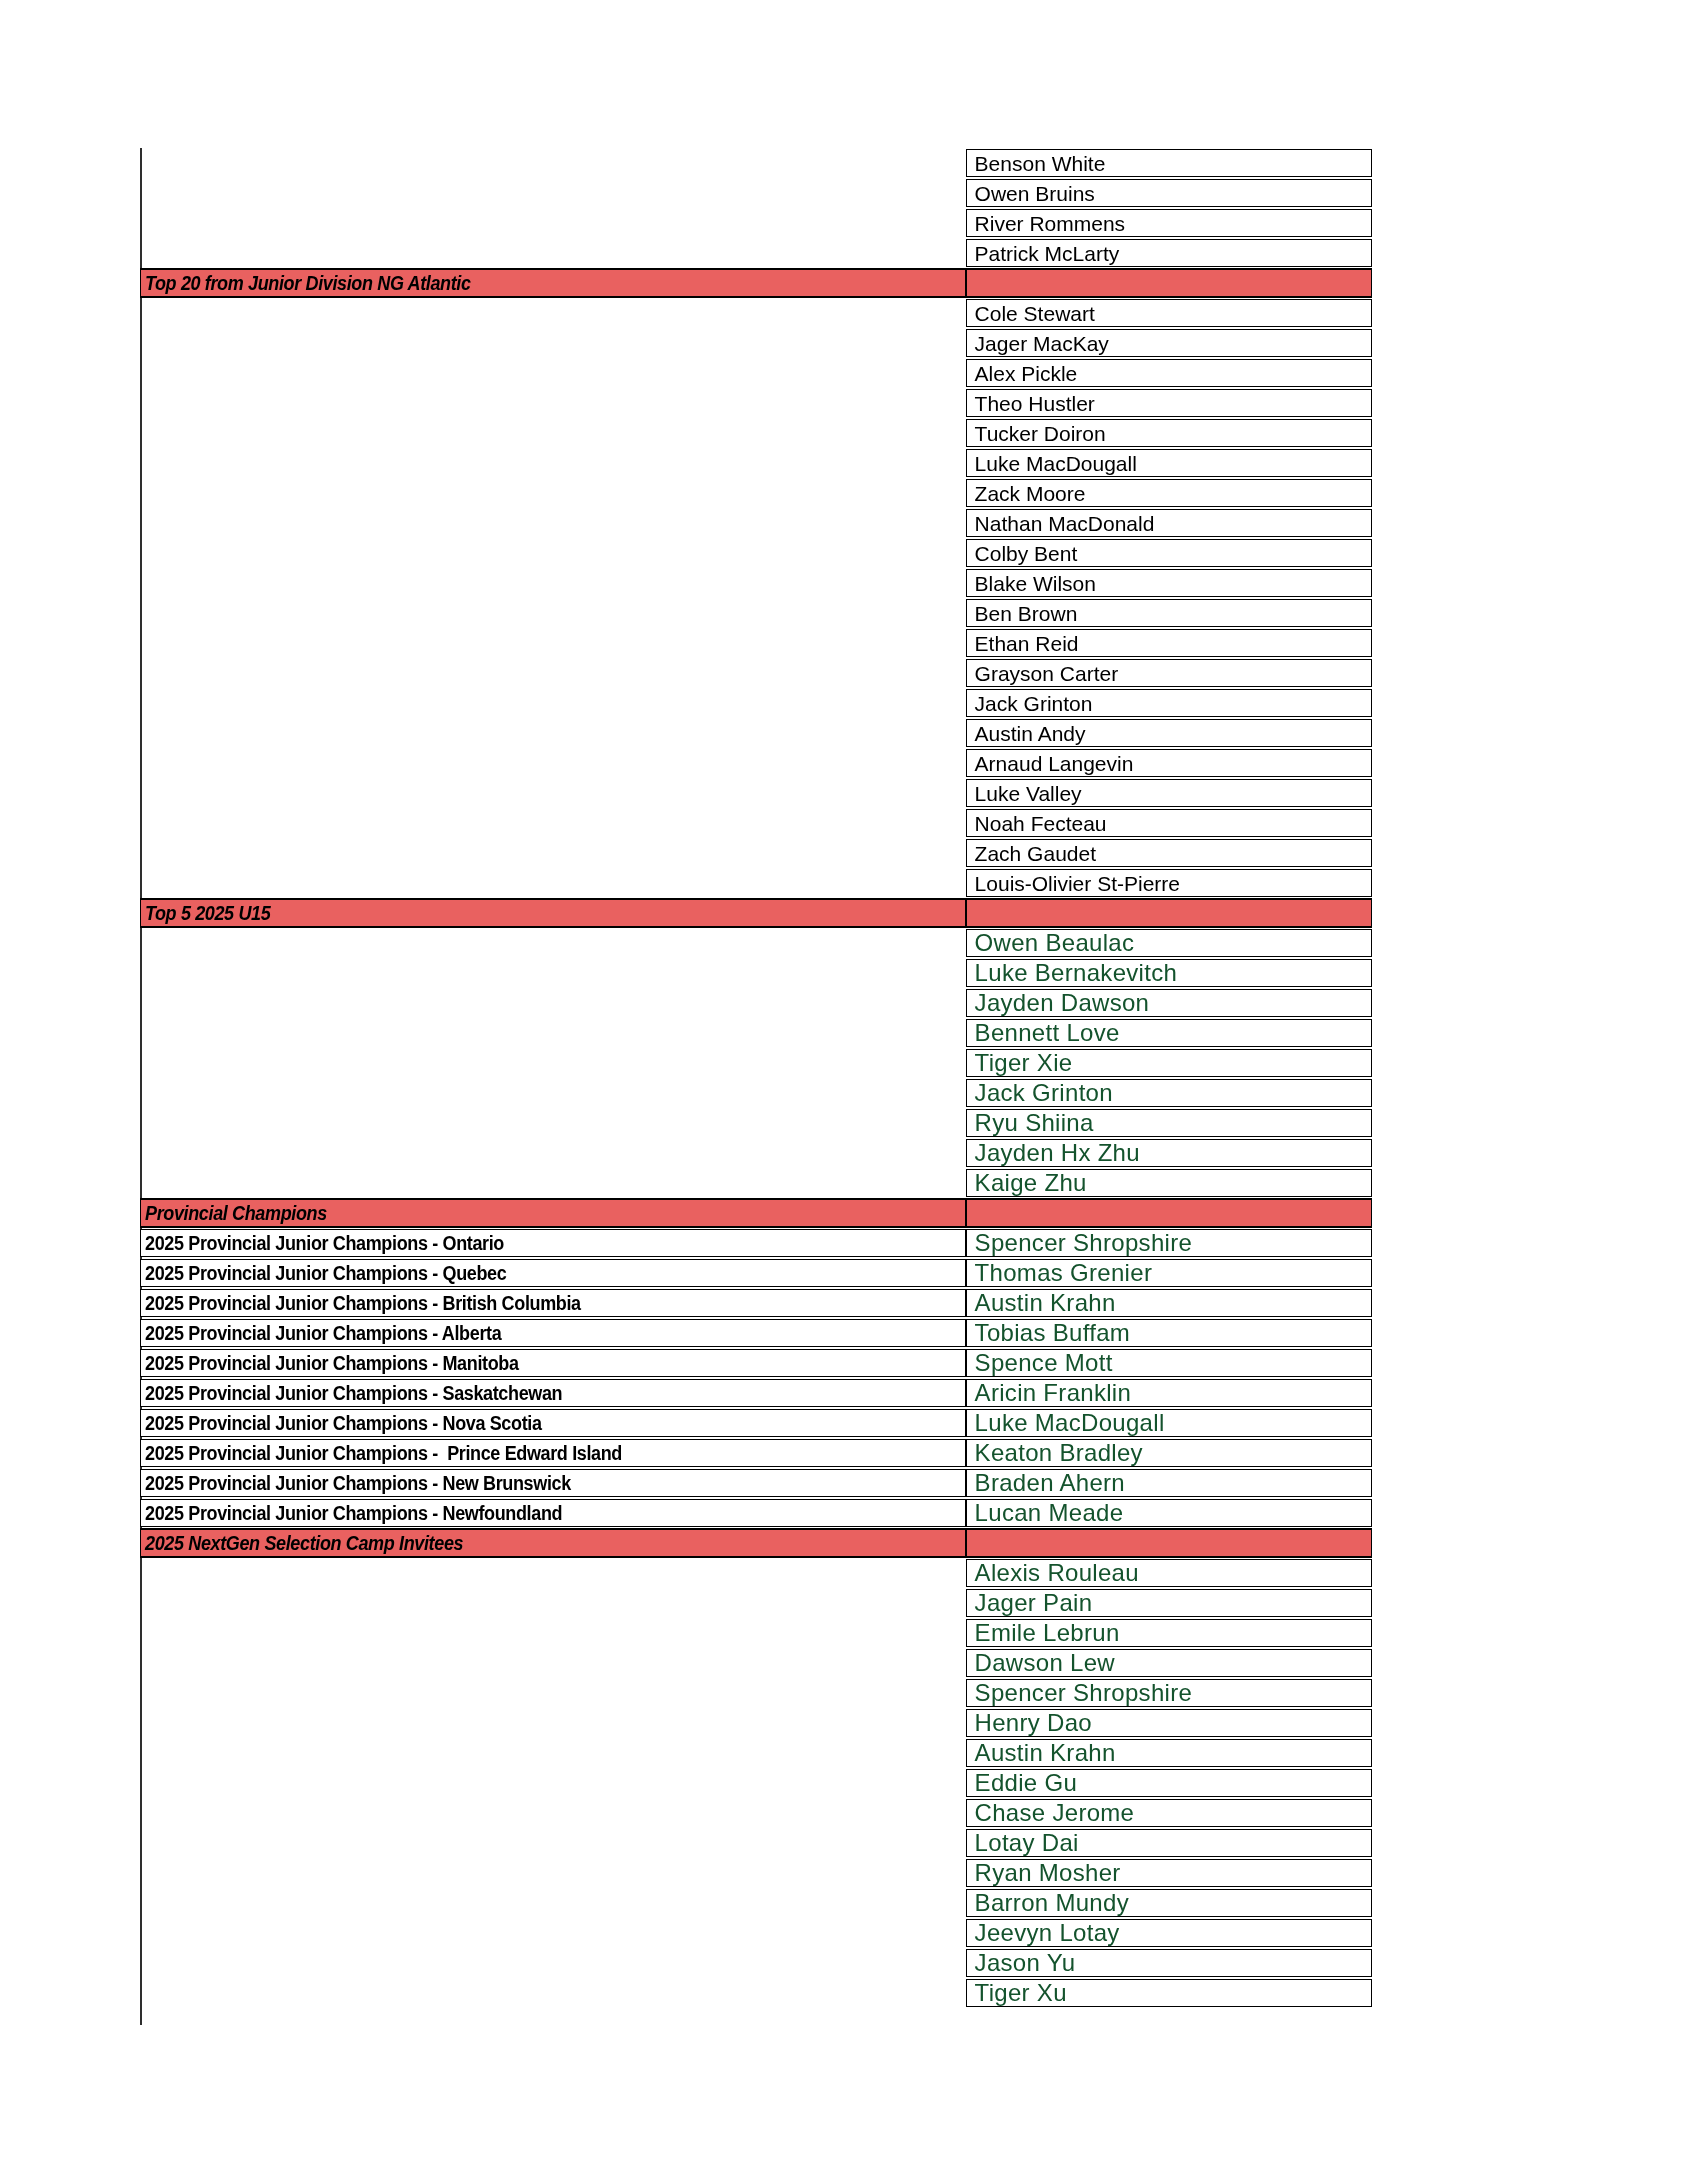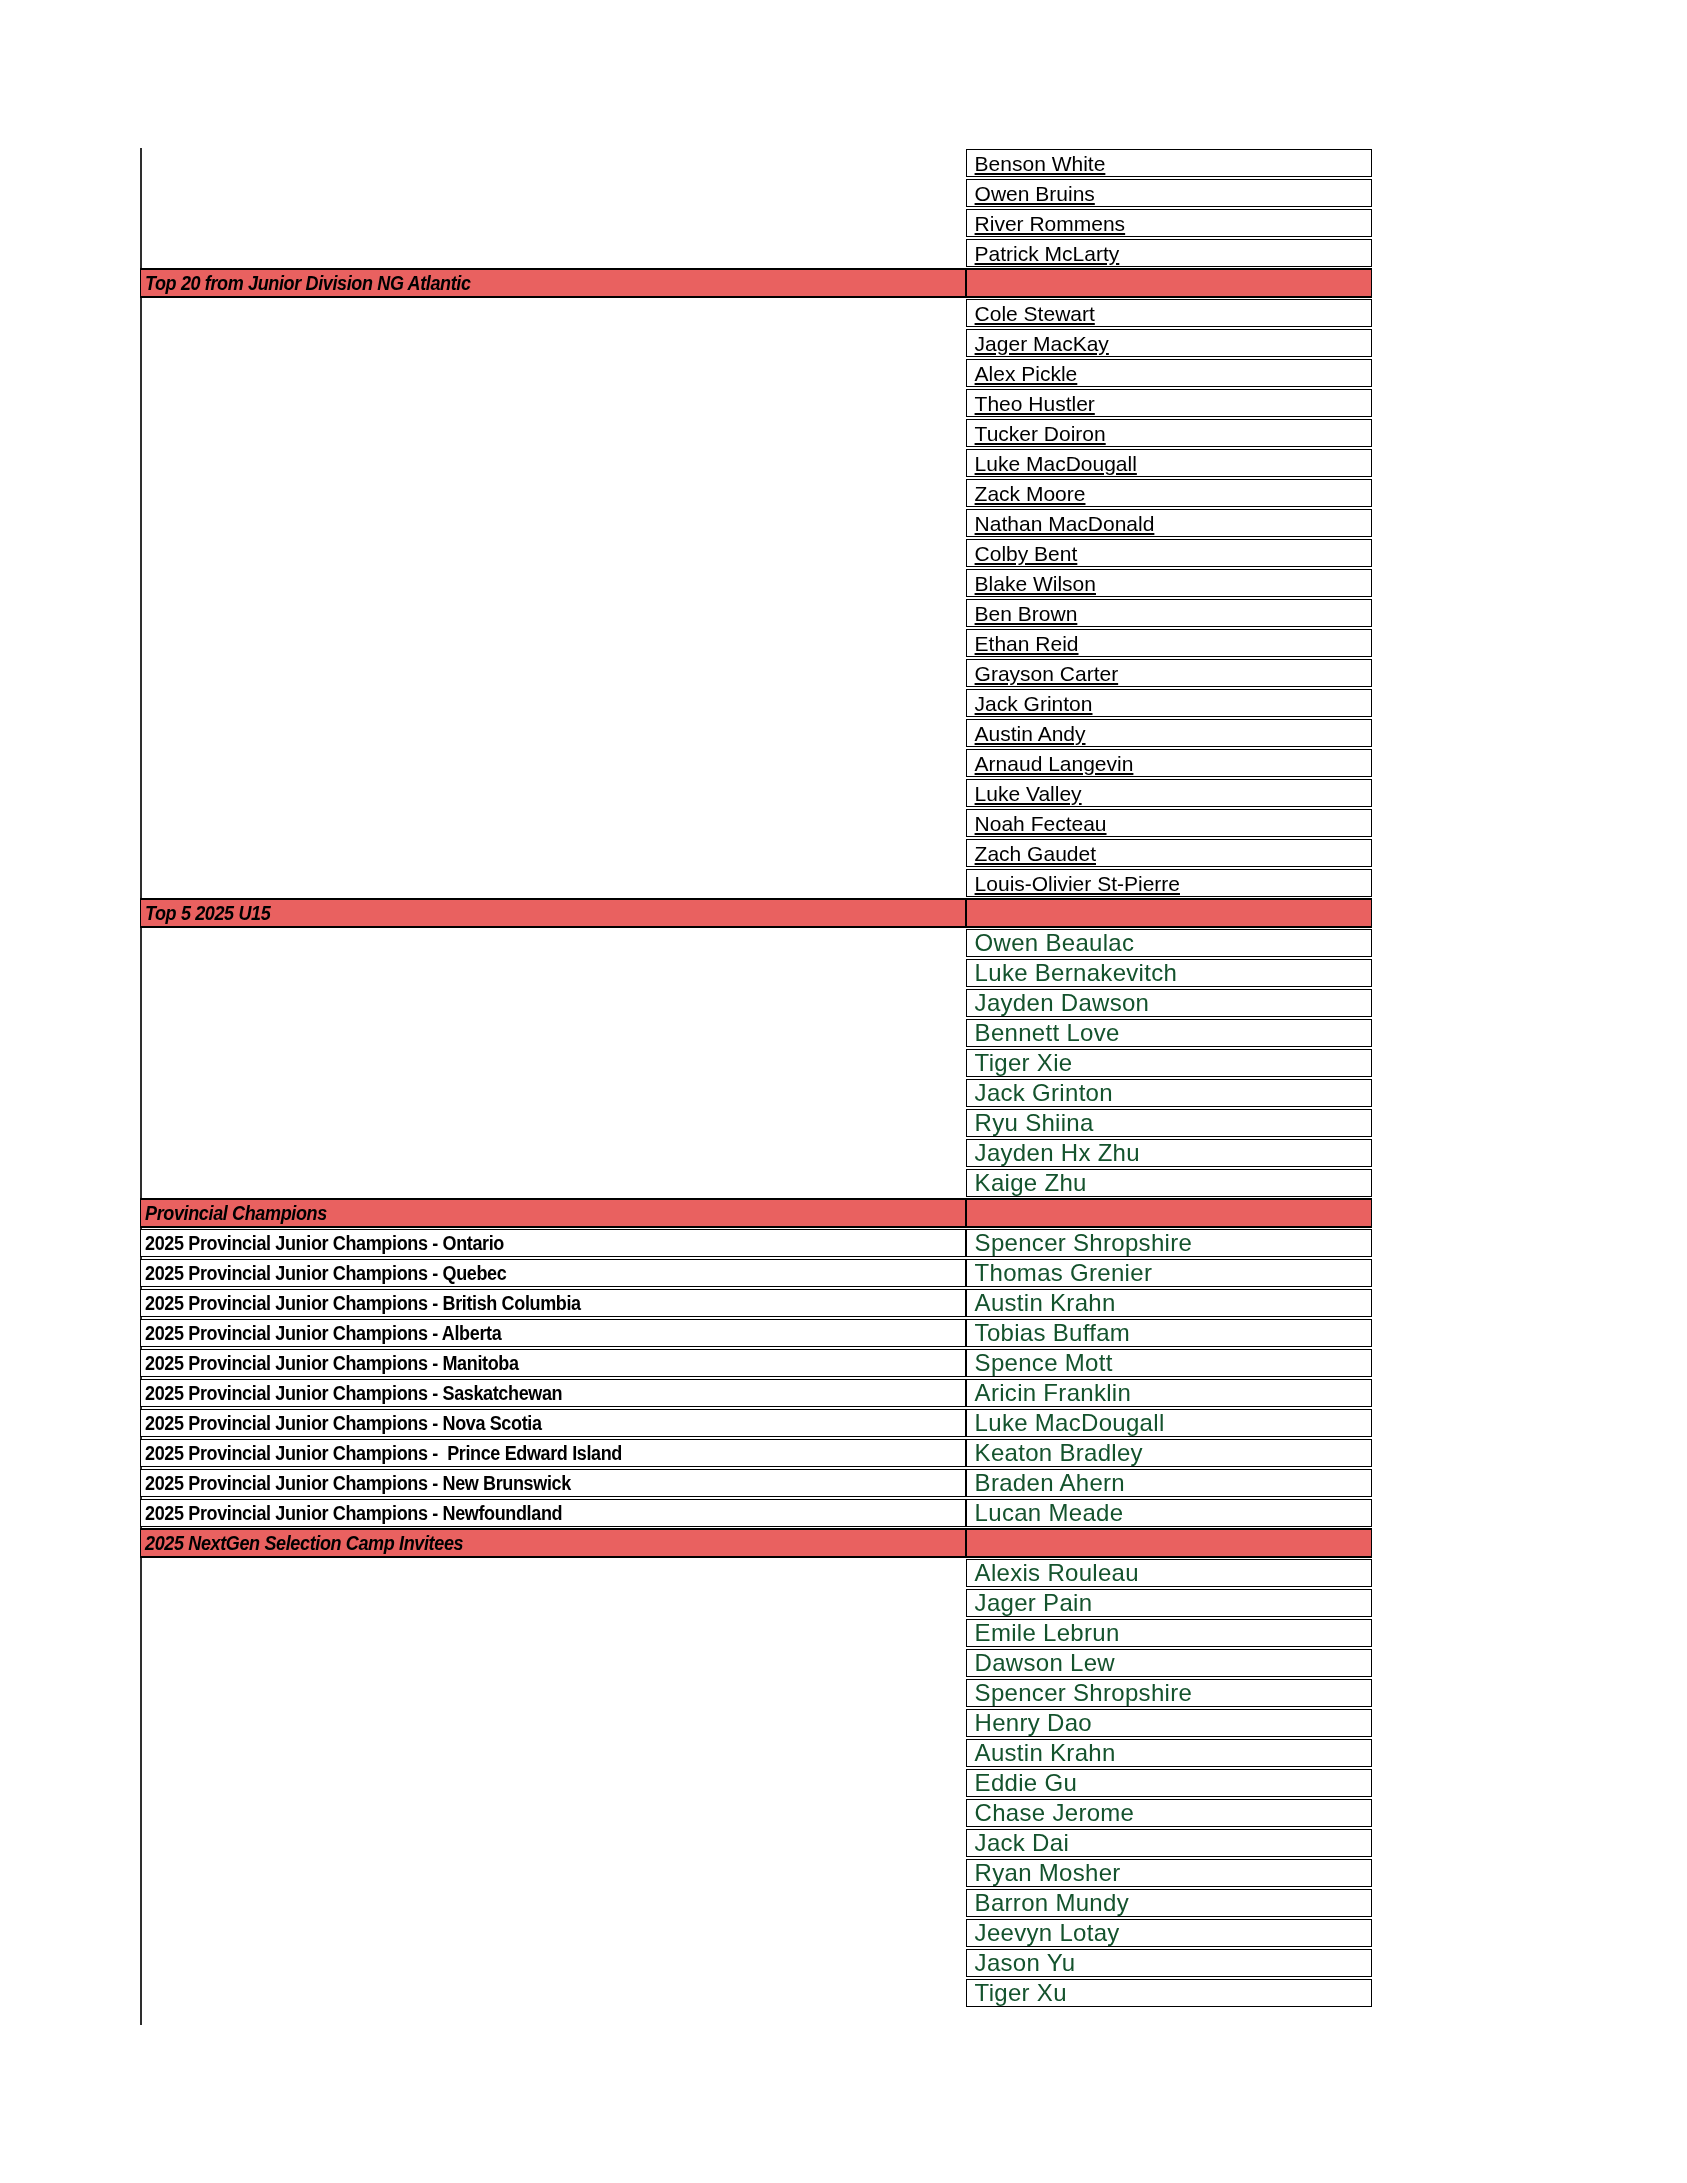--- a/index.html
+++ b/index.html
@@ -38,21 +38,21 @@
   }
   .cell.name{width:406px;flex:0 0 406px;padding-left:7.6px;}
   .cell.label{width:826px;flex:0 0 826px;padding-left:4.2px;}
   .row.header .cell{
     background:var(--header-bg,#E96160);
     border-width:2.5px 1.7px;
     font-style:italic;
   }
   .txt{white-space:pre;}
   .t-reg{
-    font-size:21px;line-height:1;color:#000;text-decoration:underline;
+    font-size:21px;line-height:1;color:#000;
   }
   .t-light{
     font-size:24px;line-height:1;color:#14532d;
     letter-spacing:0.3px;
   }
   .t-bold{
     font-weight:bold;font-size:20px;line-height:1;color:#000;
     letter-spacing:-0.4px;
     transform:scaleX(0.9);
     transform-origin:left center;
@@ -416,21 +416,21 @@
       </div>
       <div class="row pad">
         <div class="spacer"></div>
         <div class="cell name">
           <span class="txt t-light">Chase Jerome</span>
         </div>
       </div>
       <div class="row pad">
         <div class="spacer"></div>
         <div class="cell name">
-          <span class="txt t-light">Jack Dai</span>
+          <span class="txt t-light">Lotay Dai</span>
         </div>
       </div>
       <div class="row pad">
         <div class="spacer"></div>
         <div class="cell name">
           <span class="txt t-light">Ryan Mosher</span>
         </div>
       </div>
       <div class="row pad">
         <div class="spacer"></div>

